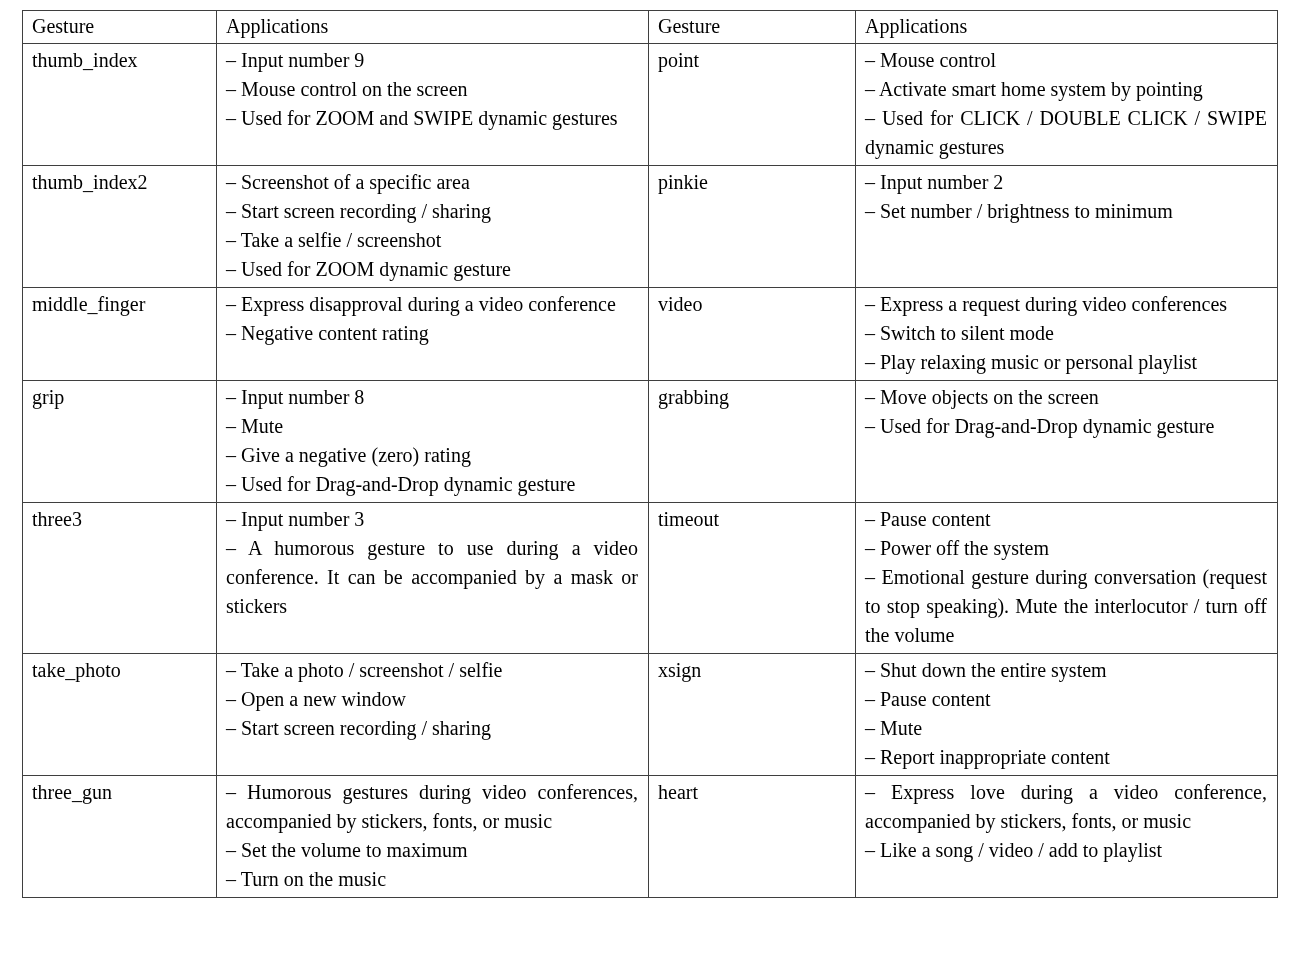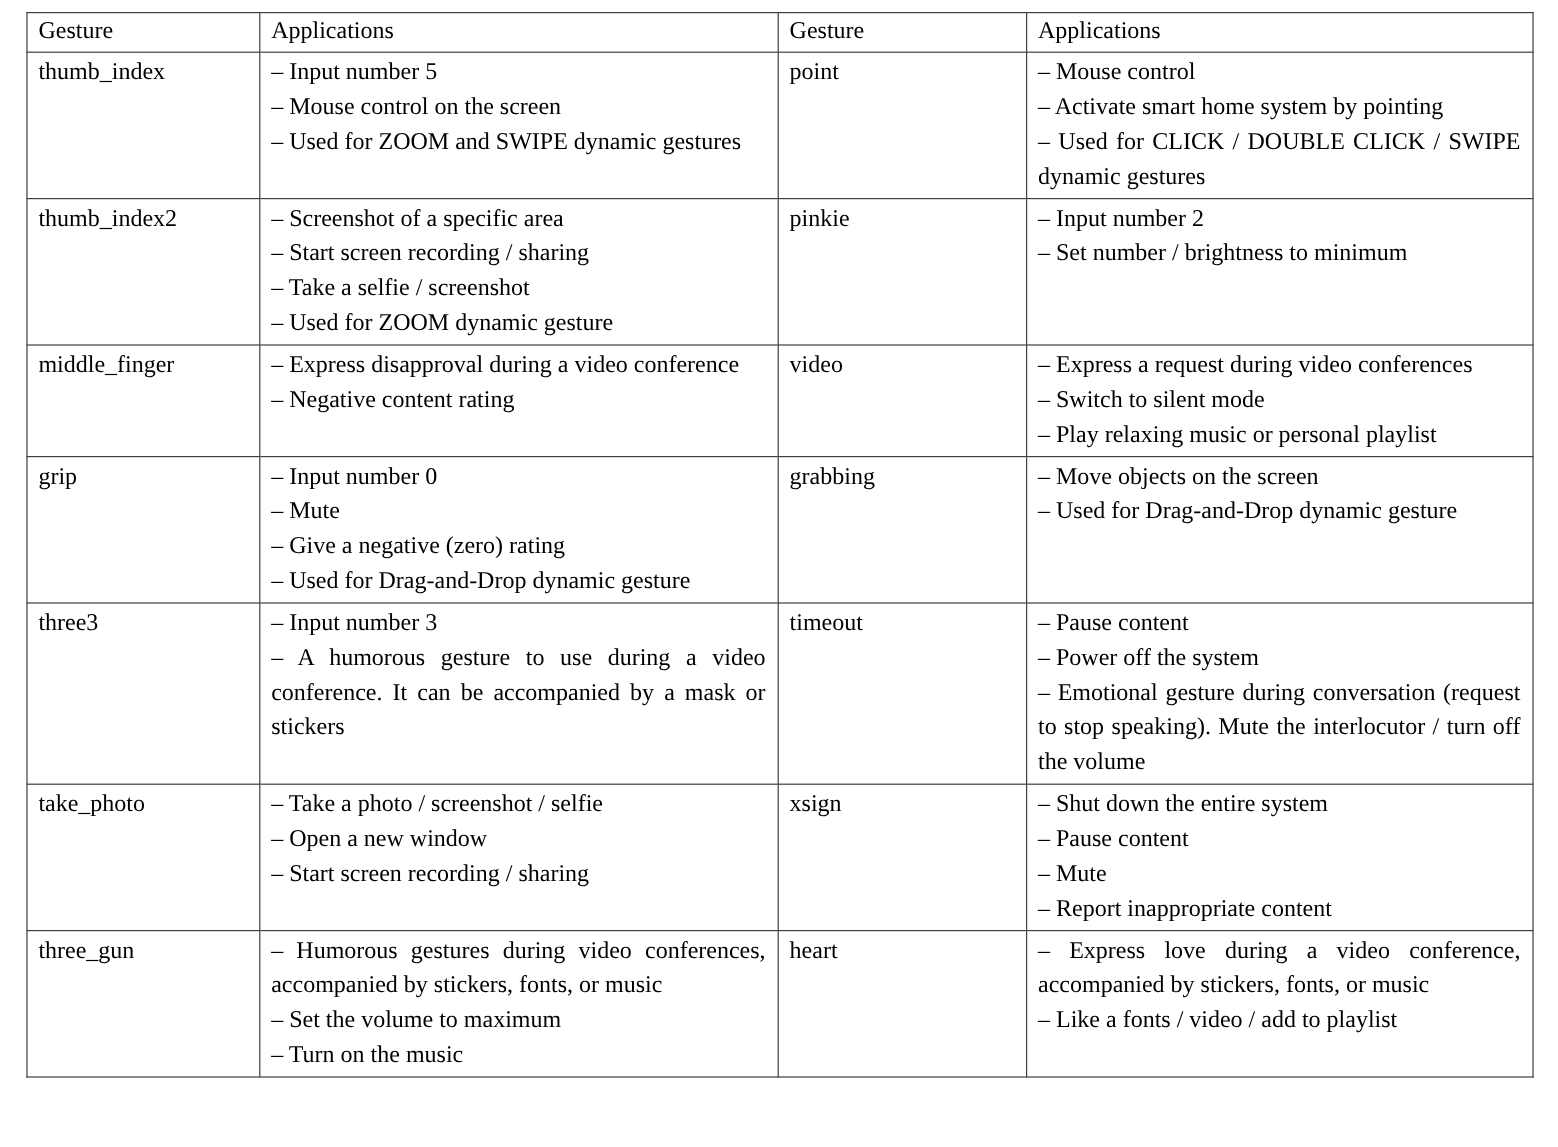--- a/index.html
+++ b/index.html
@@ -70,21 +70,21 @@
         <th>Gesture</th>
         <th>Applications</th>
         <th>Gesture</th>
         <th>Applications</th>
       </tr>
     </thead>
     <tbody>
         <tr>
           <td class="gesture-cell">thumb_index</td>
           <td class="apps-cell">
-            <div class="app-item">– Input number 5</div>
+            <div class="app-item">– Input number 9</div>
             <div class="app-item">– Mouse control on the screen</div>
             <div class="app-item">– Used for ZOOM and SWIPE dynamic gestures</div>
           </td>
           <td class="gesture-cell">point</td>
           <td class="apps-cell">
             <div class="app-item">– Mouse control</div>
             <div class="app-item">– Activate smart home system by pointing</div>
             <div class="app-item">– Used for CLICK / DOUBLE CLICK / SWIPE dynamic gestures</div>
           </td>
         </tr>
@@ -111,21 +111,21 @@
           <td class="gesture-cell">video</td>
           <td class="apps-cell">
             <div class="app-item">– Express a request during video conferences</div>
             <div class="app-item">– Switch to silent mode</div>
             <div class="app-item">– Play relaxing music or personal playlist</div>
           </td>
         </tr>
         <tr>
           <td class="gesture-cell">grip</td>
           <td class="apps-cell">
-            <div class="app-item">– Input number 0</div>
+            <div class="app-item">– Input number 8</div>
             <div class="app-item">– Mute</div>
             <div class="app-item">– Give a negative (zero) rating</div>
             <div class="app-item">– Used for Drag-and-Drop dynamic gesture</div>
           </td>
           <td class="gesture-cell">grabbing</td>
           <td class="apps-cell">
             <div class="app-item">– Move objects on the screen</div>
             <div class="app-item">– Used for Drag-and-Drop dynamic gesture</div>
           </td>
         </tr>
@@ -160,18 +160,18 @@
         <tr>
           <td class="gesture-cell">three_gun</td>
           <td class="apps-cell">
             <div class="app-item">– Humorous gestures during video conferences, accompanied by stickers, fonts, or music</div>
             <div class="app-item">– Set the volume to maximum</div>
             <div class="app-item">– Turn on the music</div>
           </td>
           <td class="gesture-cell">heart</td>
           <td class="apps-cell">
             <div class="app-item">– Express love during a video conference, accompanied by stickers, fonts, or music</div>
-            <div class="app-item">– Like a fonts / video / add to playlist</div>
+            <div class="app-item">– Like a song / video / add to playlist</div>
           </td>
         </tr>
       </tbody>
   </table>
 </div>
 
 </body></html>

